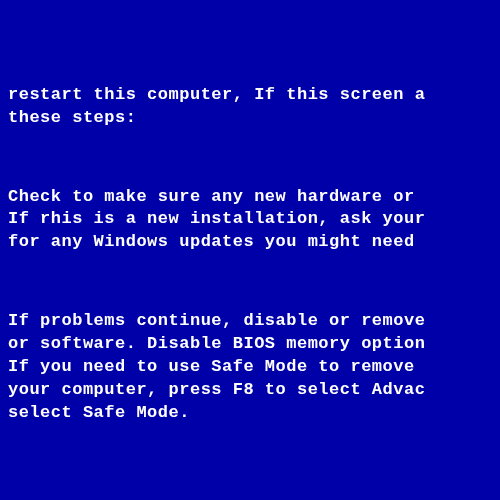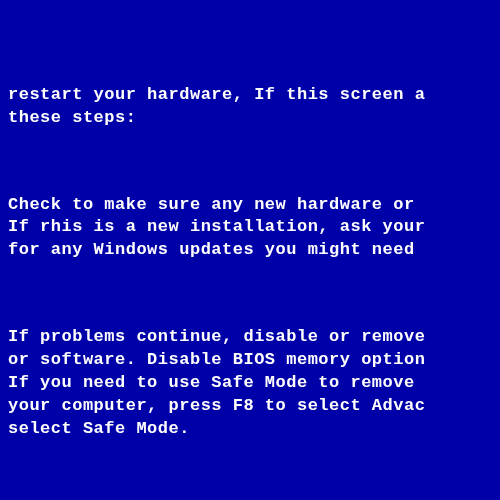--- a/index.html
+++ b/index.html
@@ -9,28 +9,28 @@
       color: #ffffff;
       font-family: "Lucida Console", "Courier New", monospace;
       font-size: 17px;
       line-height: 1.35;
       letter-spacing: 0.5px;
       font-weight: bold;
       padding: 0 0 0 8px;
       white-space: pre-wrap;
     }
     .block { margin: 0; }
-    .para { margin-top: 18px; }
+    .para { margin-top: 10px; }
   </style>
 </head>
 <body>
 
 
 
-<div class="block" style="margin-top:-8px;">restart your hardware, If this screen a
+<div class="block" style="margin-top:-8px;">restart this computer, If this screen a
 these steps:</div>
 
 <div class="block para">Check to make sure any new hardware or 
 If rhis is a new installation, ask your
 for any Windows updates you might need </div>
 
 <div class="block para">If problems continue, disable or remove
 or software. Disable BIOS memory option
 If you need to use Safe Mode to remove 
 your computer, press F8 to select Advac

